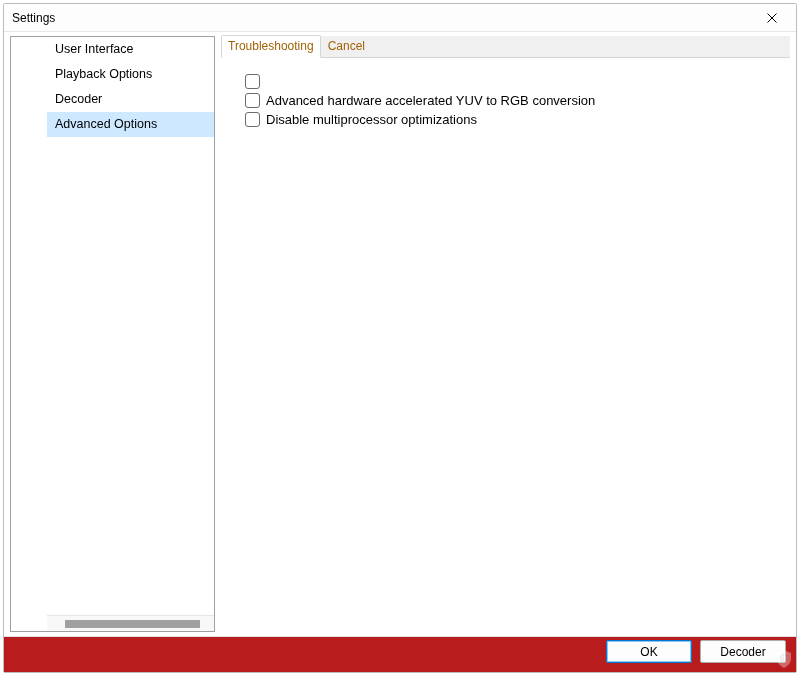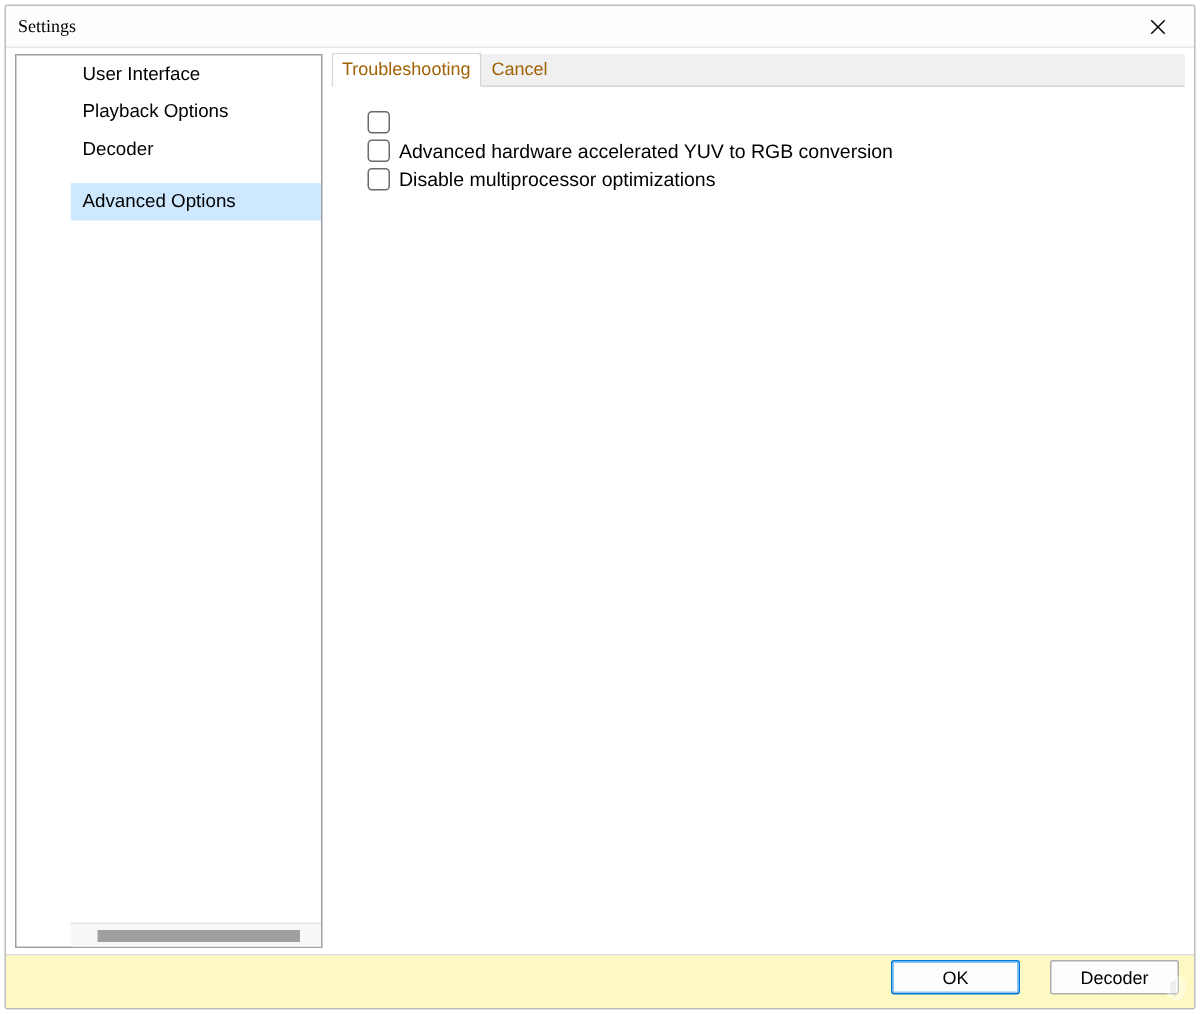--- a/index.html
+++ b/index.html
@@ -33,21 +33,20 @@
       display: flex;
       align-items: center;
       padding: 0 4px 0 8px;
       border-bottom: 1px solid #e8e8e8;
       background: #fdfdfd;
     }
     .titlebar-title {
       flex: 1;
       font-size: 12px;
       color: #000;
-      font-family: Liberation Serif, serif;
     }
     .titlebar-close {
       width: 40px;
       height: 24px;
       display: flex;
       align-items: center;
       justify-content: center;
       cursor: pointer;
       font-size: 13px;
       color: #000;
@@ -73,21 +72,20 @@
     }
     .sidebar-item {
       padding: 5px 8px;
       font-size: 12.5px;
       color: #000;
       cursor: pointer;
       border-bottom: 1px solid transparent;
     }
     .sidebar-item.selected {
       background: #cde8ff;
-      margin-top: 10px;
     }
     .sidebar-scrollbar {
       height: 16px;
       border-top: 1px solid #e6e6e6;
       display: flex;
       align-items: center;
       background: #f8f8f8;
     }
     .sidebar-scrollbar-thumb {
       width: 135px;
@@ -145,23 +143,23 @@
       border-radius: 3px;
       background: #fff;
       cursor: pointer;
       flex-shrink: 0;
     }
     .footer {
       height: 36px;
       display: flex;
       align-items: center;
       justify-content: flex-end;
-      gap: 20px;
+      gap: 8px;
       padding: 0 10px 6px 0;
-      background: #fef9c3;
+      background: #b91c1c;
       border-top: 1px solid #e0e0e0;
     }
     .btn {
       min-width: 86px;
       height: 23px;
       border: 1px solid #adadad;
       background: #fdfdfd;
       font-size: 12px;
       cursor: pointer;
       display: flex;

